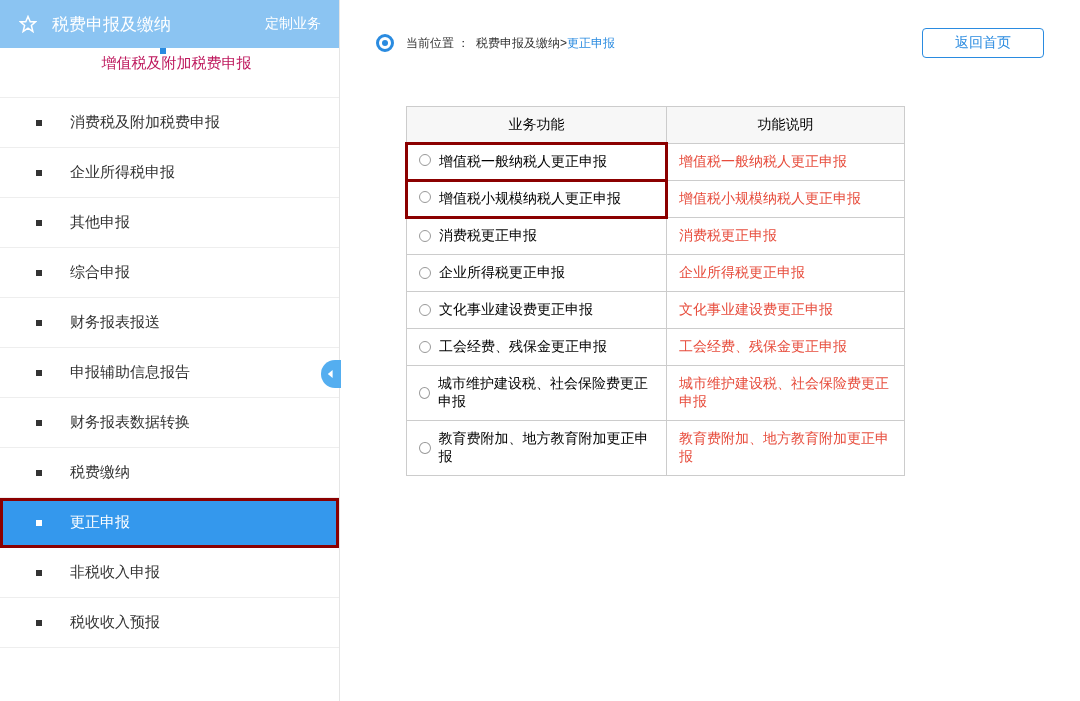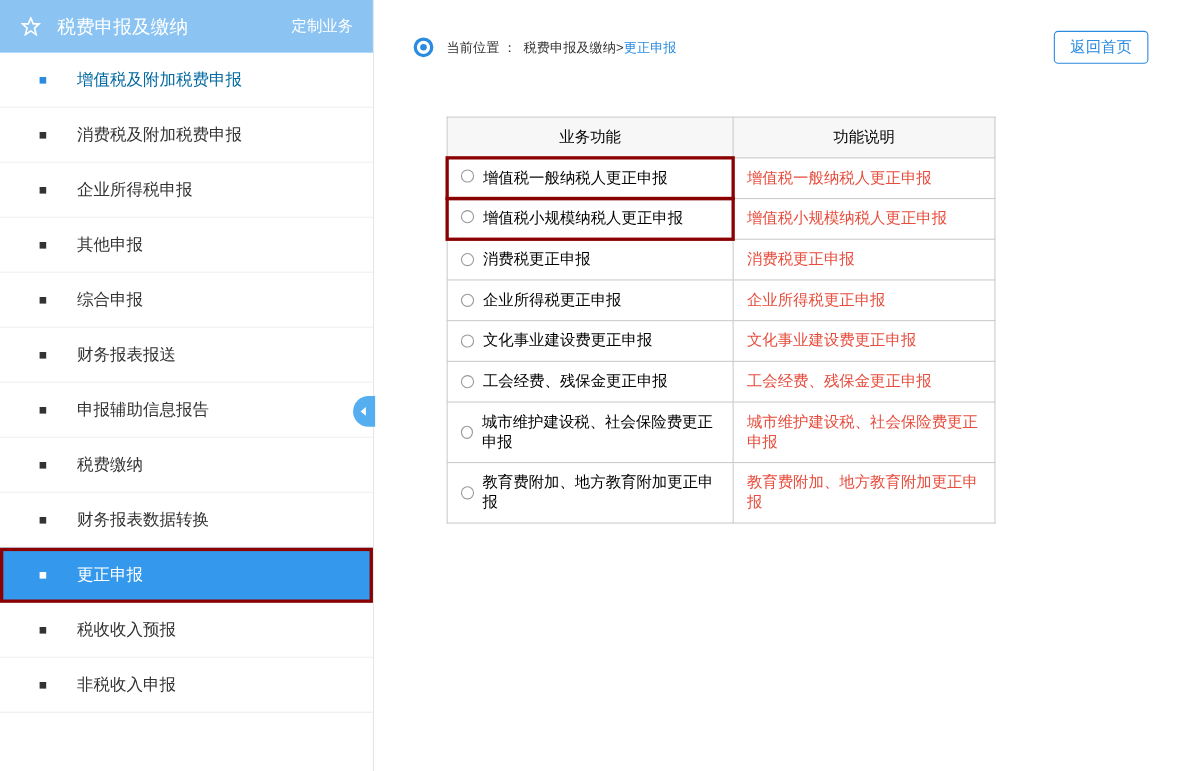--- a/index.html
+++ b/index.html
@@ -54,21 +54,22 @@
       cursor: pointer;
       background: #fff;
       position: relative;
     }
     .sidebar-item .bullet {
       width: 6px; height: 6px;
       background: #333;
       margin-right: 28px;
     }
     .sidebar-item.first {
-      color: #0369a1;
+      color: #be185d;
+      flex-direction: column;
     }
     .sidebar-item.first .bullet {
       background: #2a8be0;
     }
     .sidebar-item.active {
       background: #3498ed;
       color: #fff;
     }
     .sidebar-item.active .bullet { background: #fff; }
     .sidebar-item.highlighted {
@@ -118,21 +119,21 @@
       position: absolute;
       left: 3px; top: 3px;
       width: 6px; height: 6px;
       background: #2a8be0;
       border-radius: 50%;
     }
     .bc-link { color: #2a8be0; }
     .home-btn {
       border: 1px solid #2a8be0;
       color: #2a8be0;
-      padding: 5px 14px;
+      padding: 5px 32px;
       border-radius: 4px;
       cursor: pointer;
       font-size: 14px;
       background: #fff;
     }
     .func-table {
       width: 499px;
       margin-left: 30px;
       border-collapse: collapse;
       border: 1px solid #ccc;
@@ -208,37 +209,37 @@
         <li class="sidebar-item">
           <span class="bullet"></span>
           <span>财务报表报送</span>
         </li>
         <li class="sidebar-item">
           <span class="bullet"></span>
           <span>申报辅助信息报告</span>
         </li>
         <li class="sidebar-item">
           <span class="bullet"></span>
+          <span>财务报表数据转换</span>
+        </li>
+        <li class="sidebar-item">
+          <span class="bullet"></span>
           <span>税费缴纳</span>
         </li>
-        <li class="sidebar-item">
-          <span class="bullet"></span>
-          <span>财务报表数据转换</span>
-        </li>
         <li class="sidebar-item active highlighted">
           <span class="bullet"></span>
           <span>更正申报</span>
         </li>
         <li class="sidebar-item">
           <span class="bullet"></span>
+          <span>非税收入申报</span>
+        </li>
+        <li class="sidebar-item">
+          <span class="bullet"></span>
           <span>税收收入预报</span>
-        </li>
-        <li class="sidebar-item">
-          <span class="bullet"></span>
-          <span>非税收入申报</span>
         </li>
       </ul>
     <div class="collapse-tab">
       <svg viewBox="0 0 10 10" width="8" height="10" fill="#fff">
           <polygon points="7,0 7,10 1,5"></polygon>
         </svg>
     </div>
   </aside>
 
   <main class="main">

